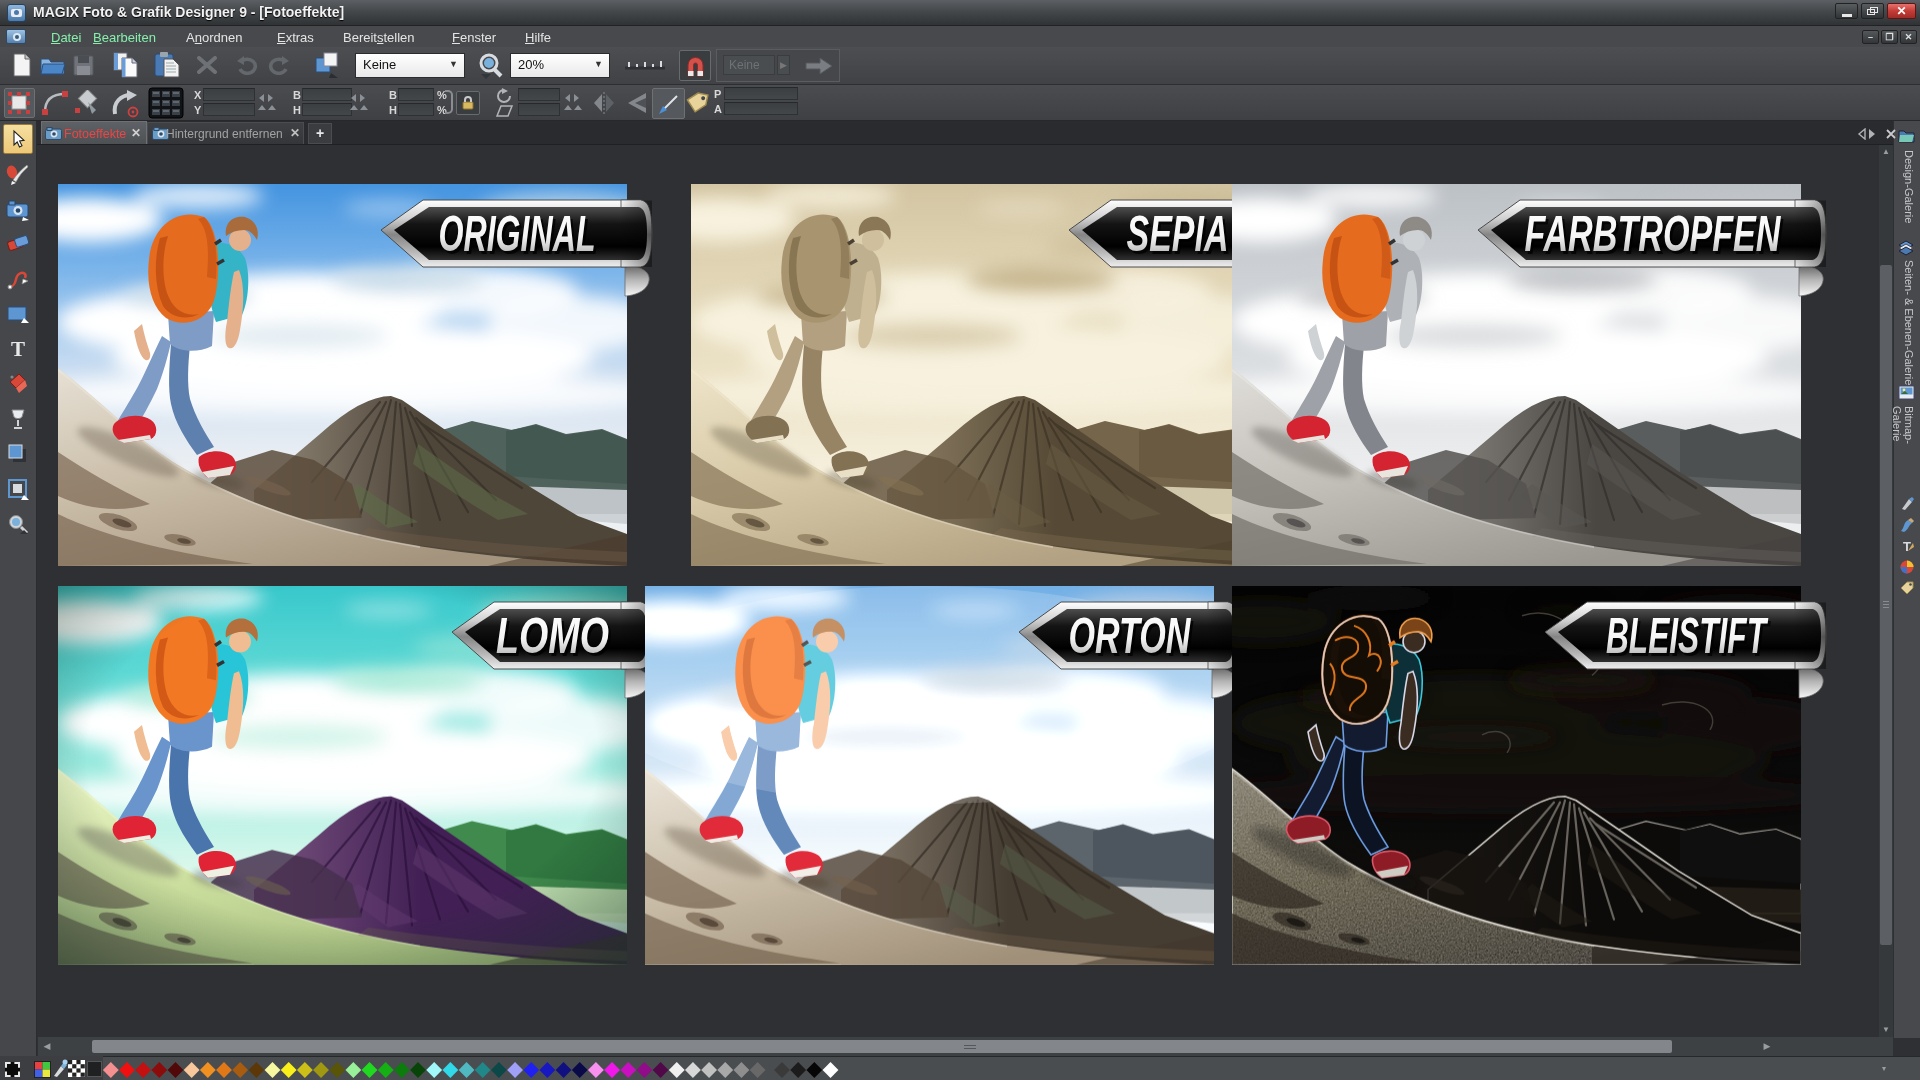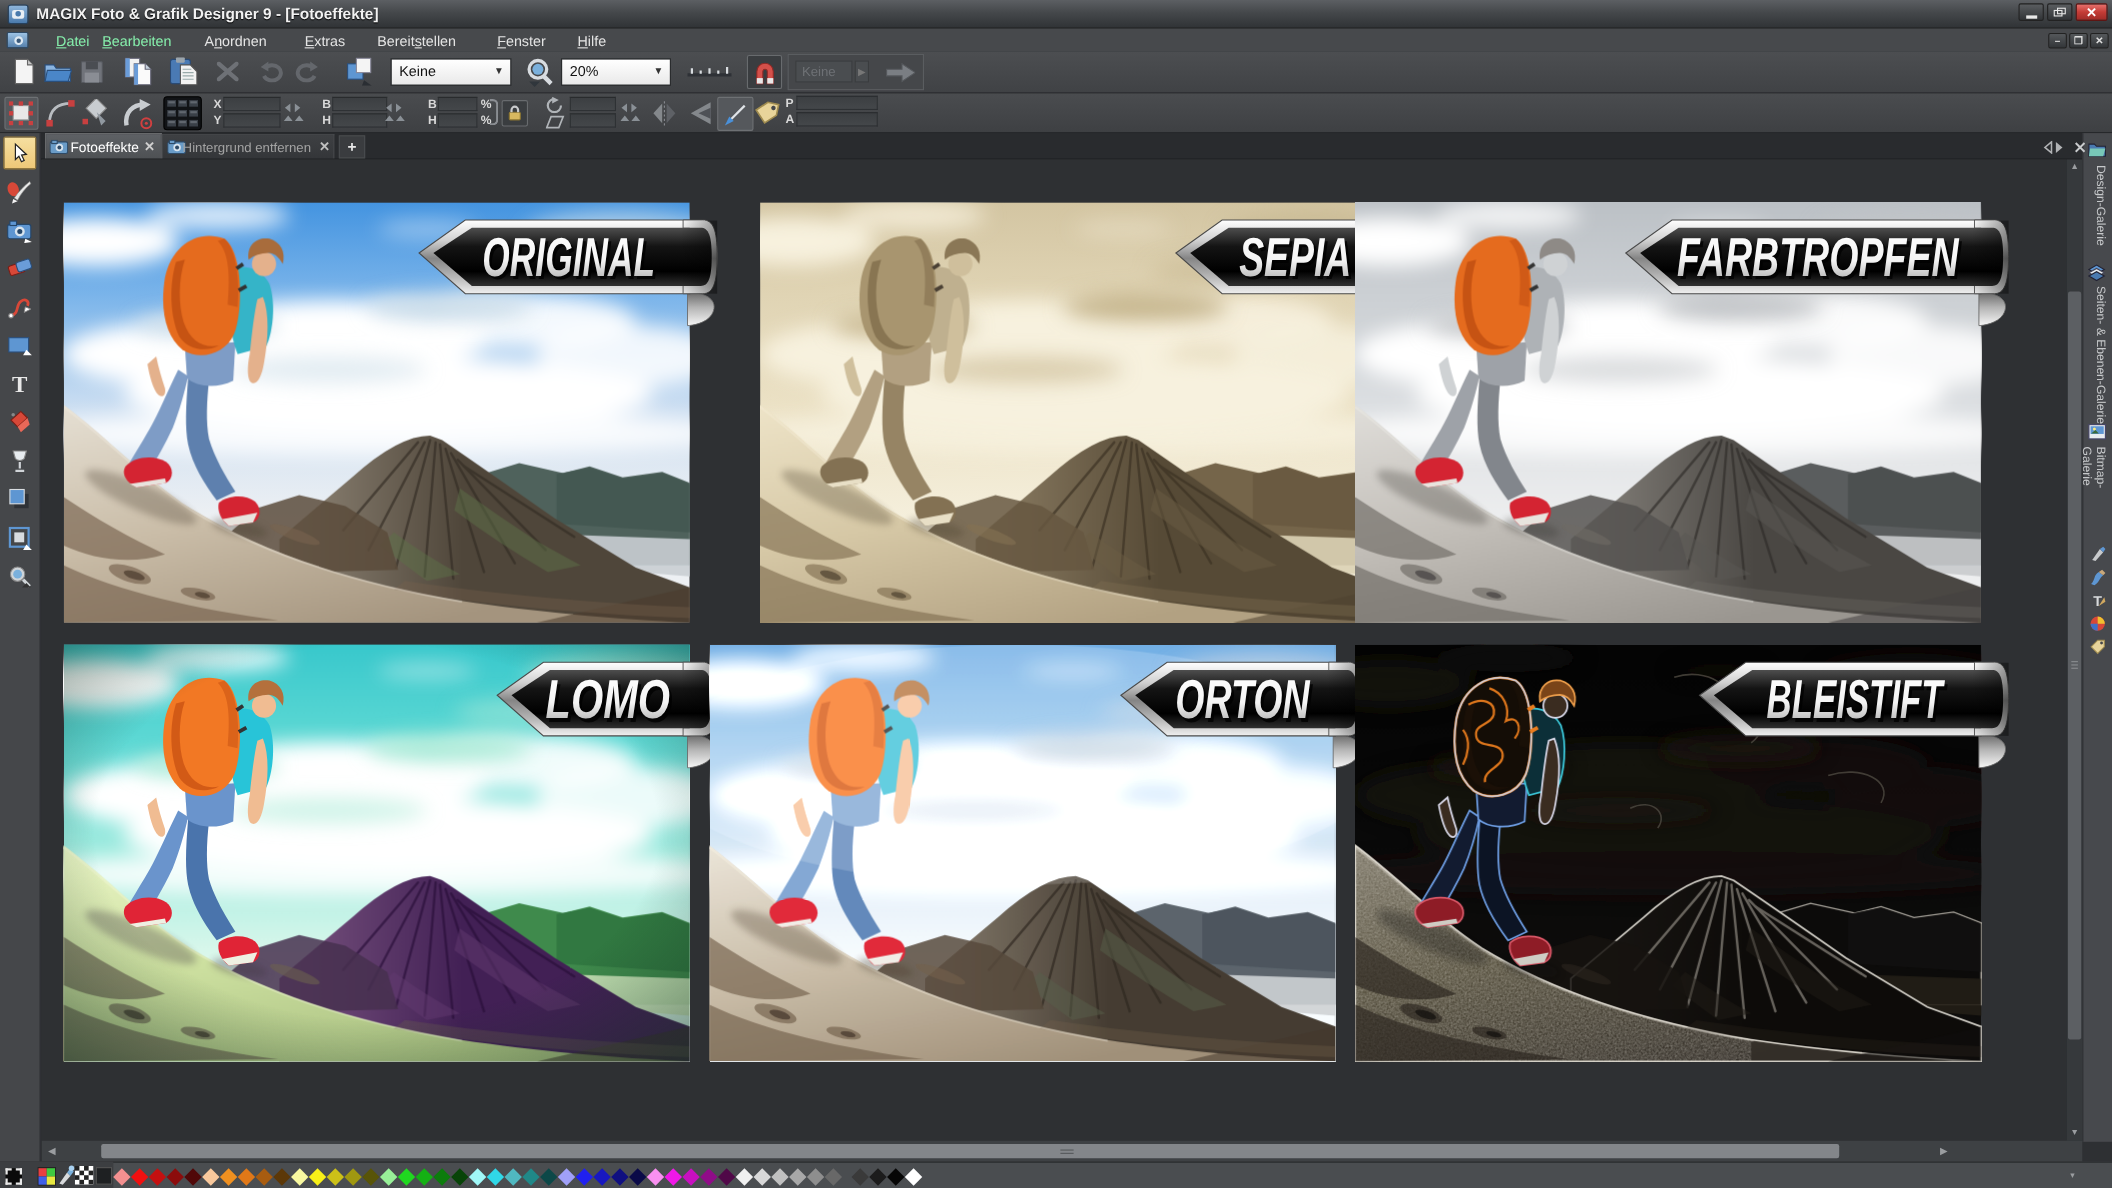--- a/index.html
+++ b/index.html
@@ -69,21 +69,21 @@
 <div style="position:absolute;left:37px;top:121px;width:1883px;height:24px;background:#292b2e;border-bottom:1px solid #1e2023"></div>
 <div style="position:absolute;left:41px;top:121px;width:106px;height:23px;background:linear-gradient(#5e6165,#4e5154);border:1px solid #6e7073;border-bottom:none"></div>
 <div style="position:absolute;left:147px;top:122px;width:157px;height:22px;background:linear-gradient(#3e4043,#343639);border:1px solid #4a4c4f;border-bottom:none"></div>
 <div style="position:absolute;left:308px;top:123px;width:24px;height:21px;background:#3a3c3f;border:1px solid #4a4c4f;color:#e8e8e8;font:bold 14px 'Liberation Sans',sans-serif;text-align:center;line-height:19px">+</div>
 <svg style="position:absolute;left:45px;top:127px" width="17" height="13" viewBox="0 0 17 13">
     <rect x="0.5" y="2" width="16" height="10.5" rx="1.5" fill="#6a9cc8" stroke="#2e4a66"></rect>
     <rect x="2" y="0.5" width="5" height="3" fill="#6a9cc8" stroke="#2e4a66"></rect>
     <circle cx="9" cy="7" r="3.4" fill="#d8e4ee"></circle>
     <circle cx="9" cy="7" r="1.8" fill="#2e4a66"></circle>
   </svg>
-<div style="position:absolute;left:64px;top:127px;font:12.5px 'Liberation Sans',sans-serif;color:#ffffff">Fotoeffekte</div>
+<div style="position:absolute;left:64px;top:127px;font:12.5px 'Liberation Sans',sans-serif;color:#ef4444">Fotoeffekte</div>
 <div style="position:absolute;left:131px;top:126px;font:bold 12px 'Liberation Sans',sans-serif;color:#d0d0d0">✕</div>
 <svg style="position:absolute;left:152px;top:127px" width="17" height="13" viewBox="0 0 17 13">
     <rect x="0.5" y="2" width="16" height="10.5" rx="1.5" fill="#6a9cc8" stroke="#2e4a66"></rect>
     <rect x="2" y="0.5" width="5" height="3" fill="#6a9cc8" stroke="#2e4a66"></rect>
     <circle cx="9" cy="7" r="3.4" fill="#d8e4ee"></circle>
     <circle cx="9" cy="7" r="1.8" fill="#2e4a66"></circle>
   </svg>
 <div style="position:absolute;left:166px;top:127px;font:12px 'Liberation Sans',sans-serif;color:#a3a3a3">Hintergrund entfernen</div>
 <div style="position:absolute;left:290px;top:126px;font:bold 12px 'Liberation Sans',sans-serif;color:#c0c0c0">✕</div>
 <div style="position:absolute;left:0;top:121px;width:37px;height:938px;background:#45474a;border-right:1px solid #2a2c2f"></div>

